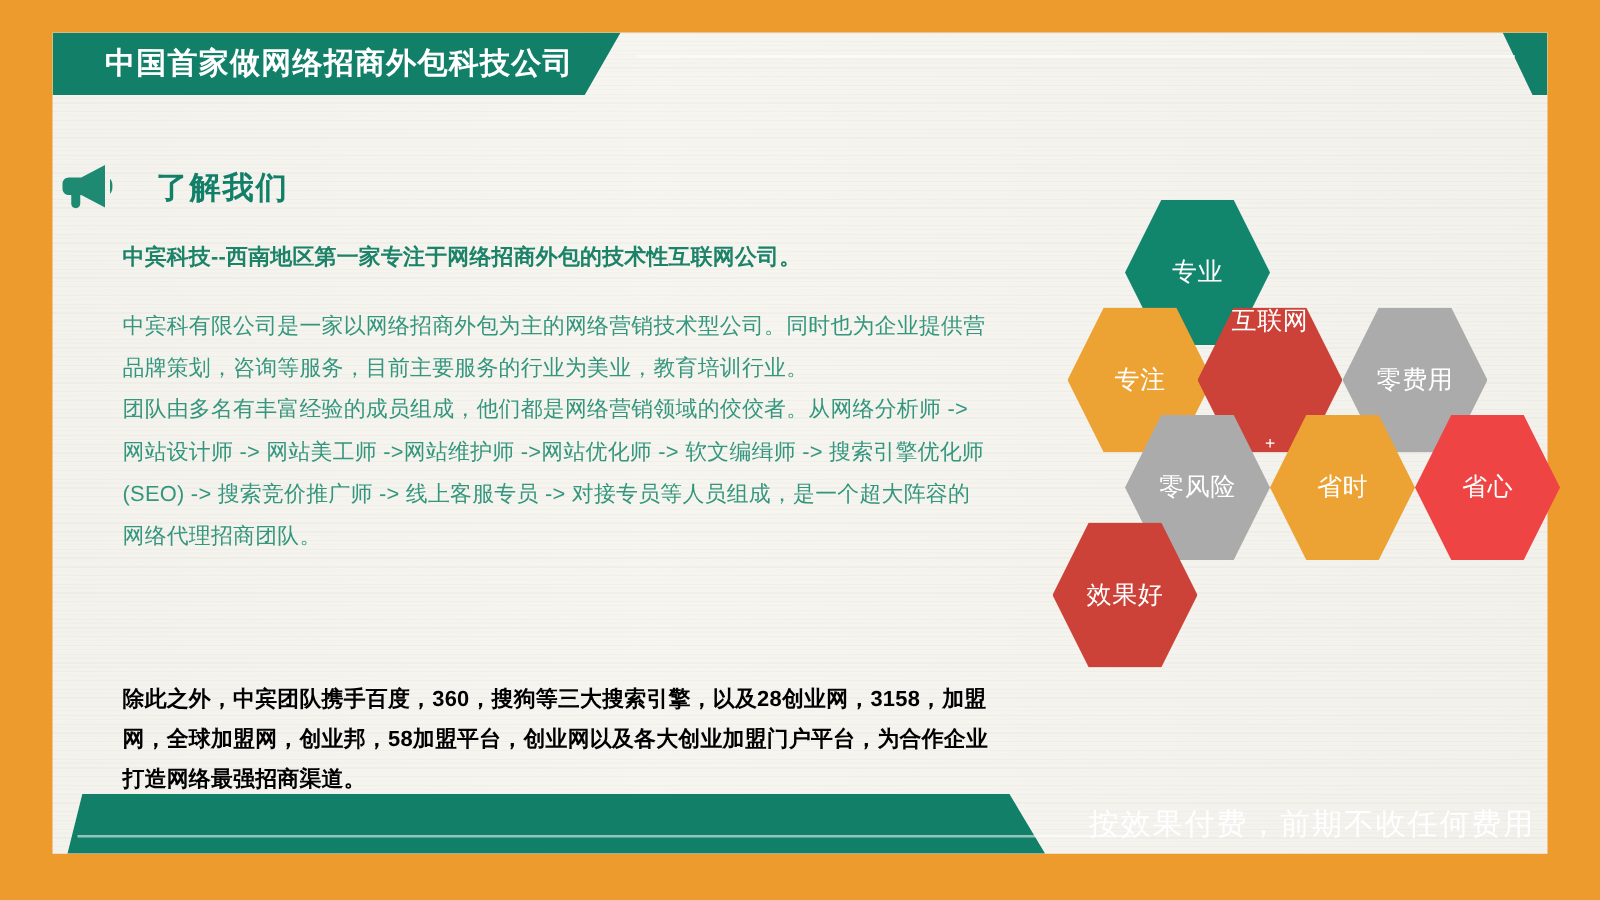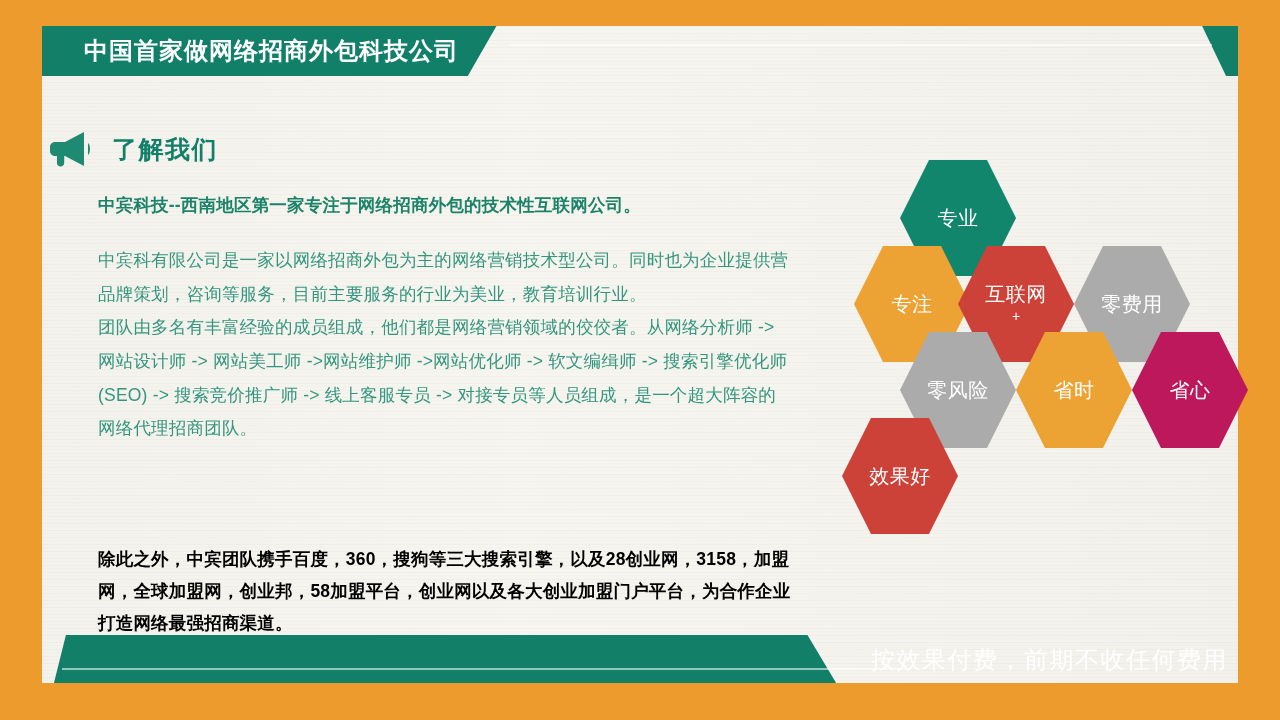--- a/index.html
+++ b/index.html
@@ -98,20 +98,21 @@
     width: 44px;
     height: 38px;
     display: block;
   }
   #section-title {
     font-size: 25px;
     font-weight: bold;
     color: #127F69;
     letter-spacing: 1.5px;
     white-space: nowrap;
+    margin-left: 13px;
   }
 
   
   #copy {
     position: absolute;
     left: 98px;
     top: 192px;
     width: 692px;
     color: #2E8B74;
   }
@@ -242,34 +243,34 @@
   </div>
   <p class="closing">除此之外，中宾团队携手百度，360，搜狗等三大搜索引擎，以及28创业网，3158，加盟网，全球加盟网，创业邦，58加盟平台，创业网以及各大创业加盟门户平台，为合作企业打造网络最强招商渠道。</p>
 
   <div id="hex-cluster">
       <div class="hex" style="left: 70px; top: 0px; background: rgb(17, 134, 109);">
         <span>专业</span>
       </div>
       <div class="hex" style="left: 24px; top: 86px; background: rgb(237, 163, 51); text-align: right;">
         <span>专注</span>
       </div>
-      <div class="hex" style="left: 128px; top: 86px; background: rgb(204, 65, 56);">
+      <div class="hex" style="left: 128px; top: 86px; background: rgb(204, 65, 56); justify-content: space-between;">
         <span>互联网</span>
         <span class="sub">+</span>
       </div>
       <div class="hex" style="left: 244px; top: 86px; background: rgb(171, 171, 171);">
         <span>零费用</span>
       </div>
       <div class="hex" style="left: 70px; top: 172px; background: rgb(171, 171, 171);">
         <span>零风险</span>
       </div>
       <div class="hex" style="left: 186px; top: 172px; background: rgb(237, 163, 51);">
         <span>省时</span>
       </div>
-      <div class="hex" style="left: 302px; top: 172px; background: #be185d; align-items: center;">
+      <div class="hex" style="left: 302px; top: 172px; background: #ef4444; align-items: center;">
         <span>省心</span>
       </div>
       <div class="hex" style="left: 12px; top: 258px; background: rgb(204, 65, 56);">
         <span>效果好</span>
       </div>
     </div>
 
   <div id="footer-bar"></div>
   <div id="footer-rule"></div>
   <div id="footer-text">按效果付费，前期不收任何费用</div>

